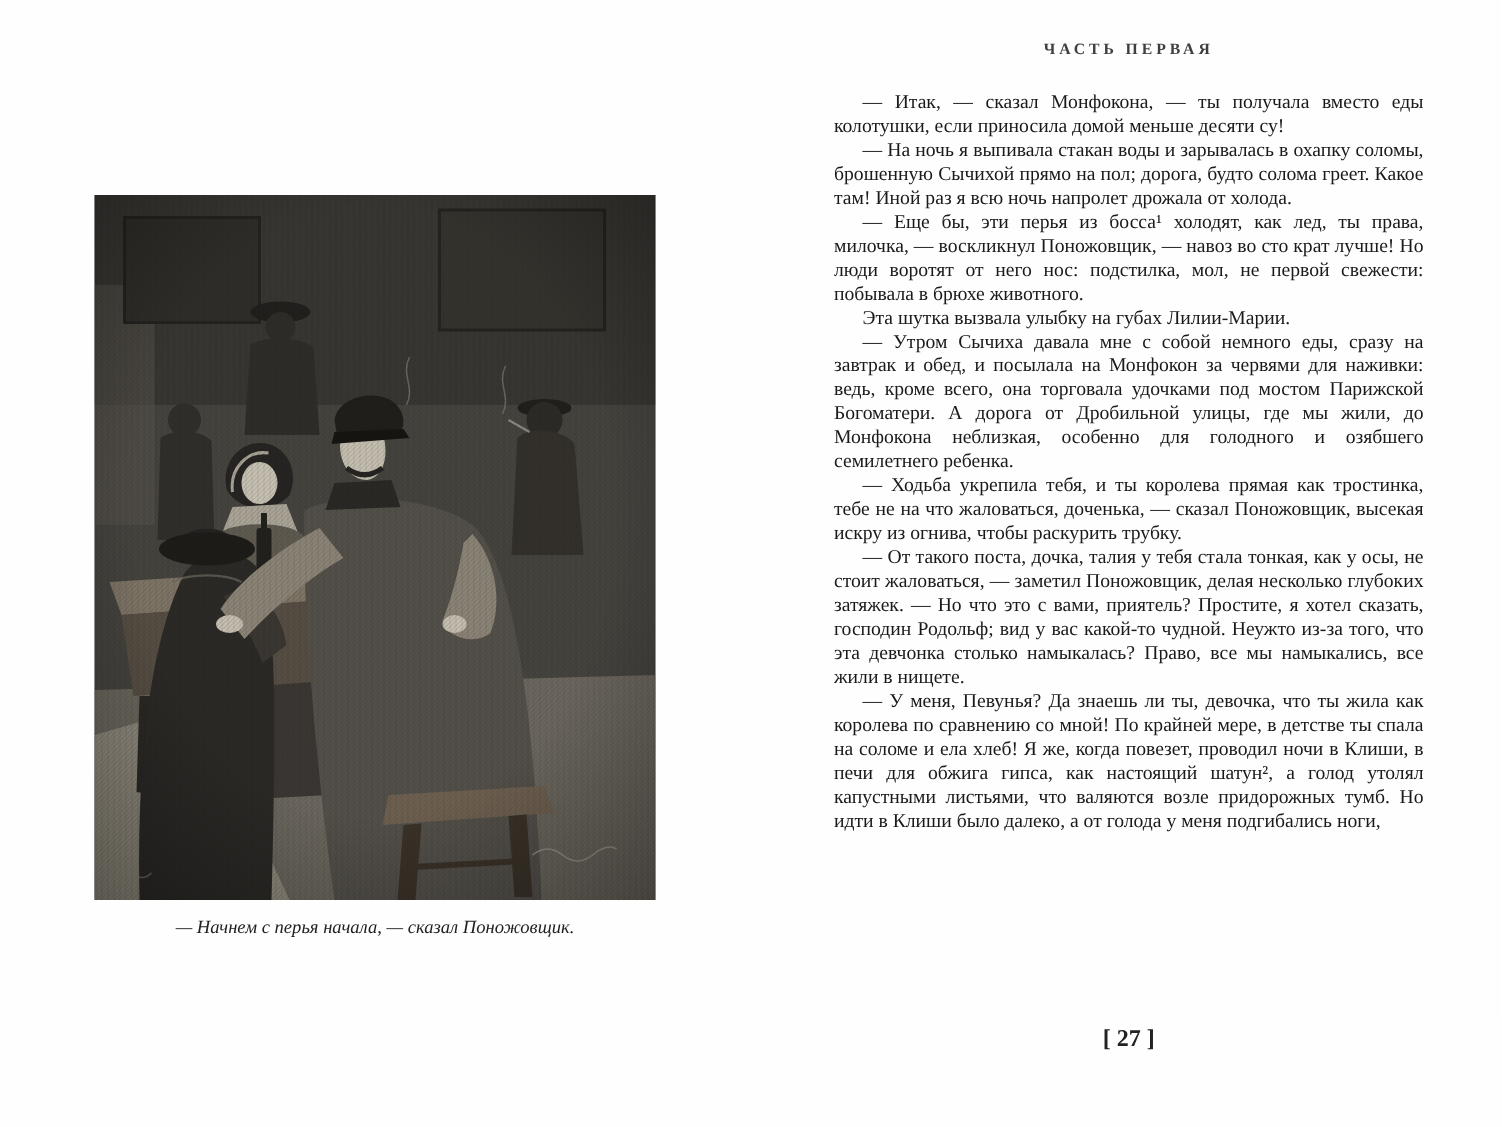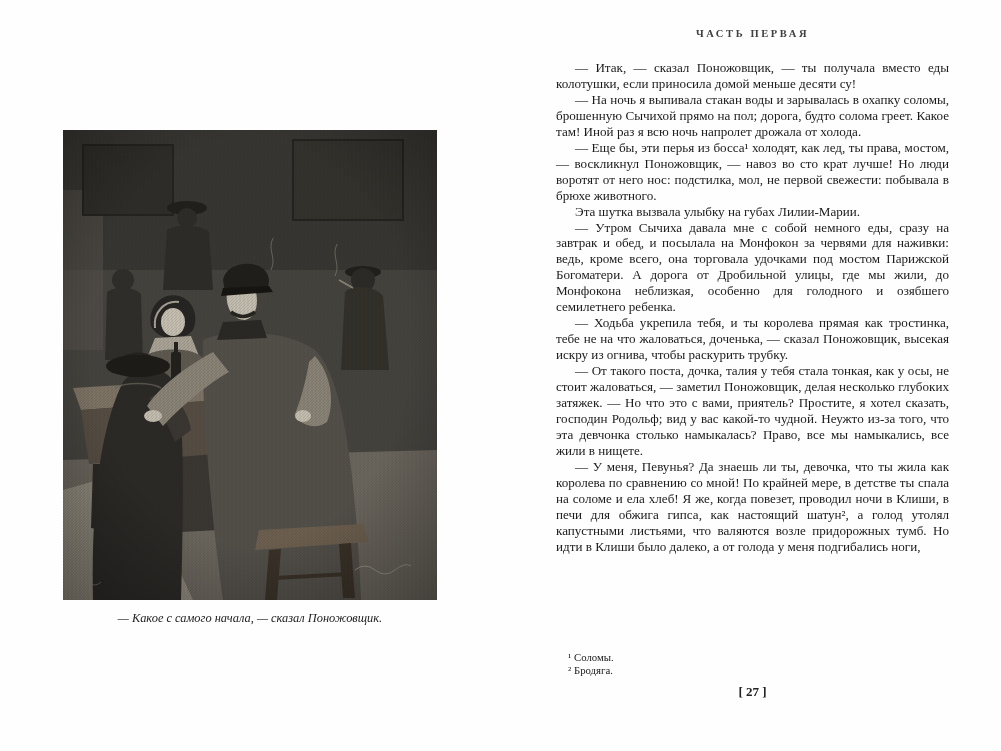--- a/index.html
+++ b/index.html
@@ -36,21 +36,21 @@
     hyphens:auto;-webkit-hyphens:auto;
   }
   .body-text p{margin:0;text-indent:19px;}
   .footnotes{
     position:absolute;left:36px;top:651px;width:393px;
     font-size:10.8px;line-height:12.6px;color:#222;
   }
   .footnotes p{margin:0;text-indent:12px;}
   .page-number{
     position:absolute;left:36px;top:684px;width:393px;
-    text-align:center;font-size:13px;font-weight:bold;color:#222;
+    text-align:center;font-size:16px;font-weight:bold;color:#222;
   }
 </style>
 </head>
 <body>
 
 <div class="page-spread">
 
   <div class="left-page">
 
     <div class="illustration-wrap">
@@ -140,39 +140,35 @@
         </g>
 
         <rect width="374" height="470" fill="url(#hatchD)"></rect>
         <rect width="374" height="470" fill="url(#hatchV)"></rect>
         <path d="M292,440 q10,-8 20,0 t20,0 t16,-4" stroke="#9a958a" stroke-width="1" fill="none" opacity="0.8"></path>
         <path d="M8,452 q8,-6 16,0 t14,0" stroke="#8b867b" stroke-width="1" fill="none" opacity="0.6"></path>
         <rect width="374" height="470" fill="url(#vg)"></rect>
       </svg>
     </div>
 
-    <div class="illustration-caption">— Какое с самого начала, — сказал Поножовщик.</div>
+    <div class="illustration-caption">— Начнем с перья начала, — сказал Поножовщик.</div>
   </div>
 
   <div class="right-page">
 
     <div class="running-head">ЧАСТЬ ПЕРВАЯ</div>
 
     <div class="body-text">
-        <p class="para">— Итак, — сказал Поножовщик, — ты получала вместо еды колотушки, если приносила домой меньше десяти су!</p>
+        <p class="para">— Итак, — сказал Монфокона, — ты получала вместо еды колотушки, если приносила домой меньше десяти су!</p>
         <p class="para">— На ночь я выпивала стакан воды и зарывалась в охапку соломы, брошенную Сычихой прямо на пол; дорога, будто солома греет. Какое там! Иной раз я всю ночь напролет дрожала от холода.</p>
-        <p class="para">— Еще бы, эти перья из босса¹ холодят, как лед, ты права, мостом, — воскликнул Поножовщик, — навоз во сто крат лучше! Но люди воротят от него нос: подстилка, мол, не первой свежести: побывала в брюхе животного.</p>
+        <p class="para">— Еще бы, эти перья из босса¹ холодят, как лед, ты права, милочка, — воскликнул Поножовщик, — навоз во сто крат лучше! Но люди воротят от него нос: подстилка, мол, не первой свежести: побывала в брюхе животного.</p>
         <p class="para">Эта шутка вызвала улыбку на губах Лилии-Марии.</p>
         <p class="para">— Утром Сычиха давала мне с собой немного еды, сразу на завтрак и обед, и посылала на Монфокон за червями для наживки: ведь, кроме всего, она торговала удочками под мостом Парижской Богоматери. А дорога от Дробильной улицы, где мы жили, до Монфокона неблизкая, особенно для голодного и озябшего семилетнего ребенка.</p>
         <p class="para">— Ходьба укрепила тебя, и ты королева прямая как тростинка, тебе не на что жаловаться, доченька, — сказал Поножовщик, высекая искру из огнива, чтобы раскурить трубку.</p>
         <p class="para">— От такого поста, дочка, талия у тебя стала тонкая, как у осы, не стоит жаловаться, — заметил Поножовщик, делая несколько глубоких затяжек. — Но что это с вами, приятель? Простите, я хотел сказать, господин Родольф; вид у вас какой-то чудной. Неужто из-за того, что эта девчонка столько намыкалась? Право, все мы намыкались, все жили в нищете.</p>
         <p class="para">— У меня, Певунья? Да знаешь ли ты, девочка, что ты жила как королева по сравнению со мной! По крайней мере, в детстве ты спала на соломе и ела хлеб! Я же, когда повезет, проводил ночи в Клиши, в печи для обжига гипса, как настоящий шатун², а голод утолял капустными листьями, что валяются возле придорожных тумб. Но идти в Клиши было далеко, а от голода у меня подгибались ноги,</p>
       </div>
 
-    <div class="footnotes">
-        <p class="footnote">¹ Соломы.</p>
-        <p class="footnote">² Бродяга.</p>
-      </div>
 
     <div class="page-number">[ 27 ]</div>
   </div>
 
 </div>
 
 </body></html>

